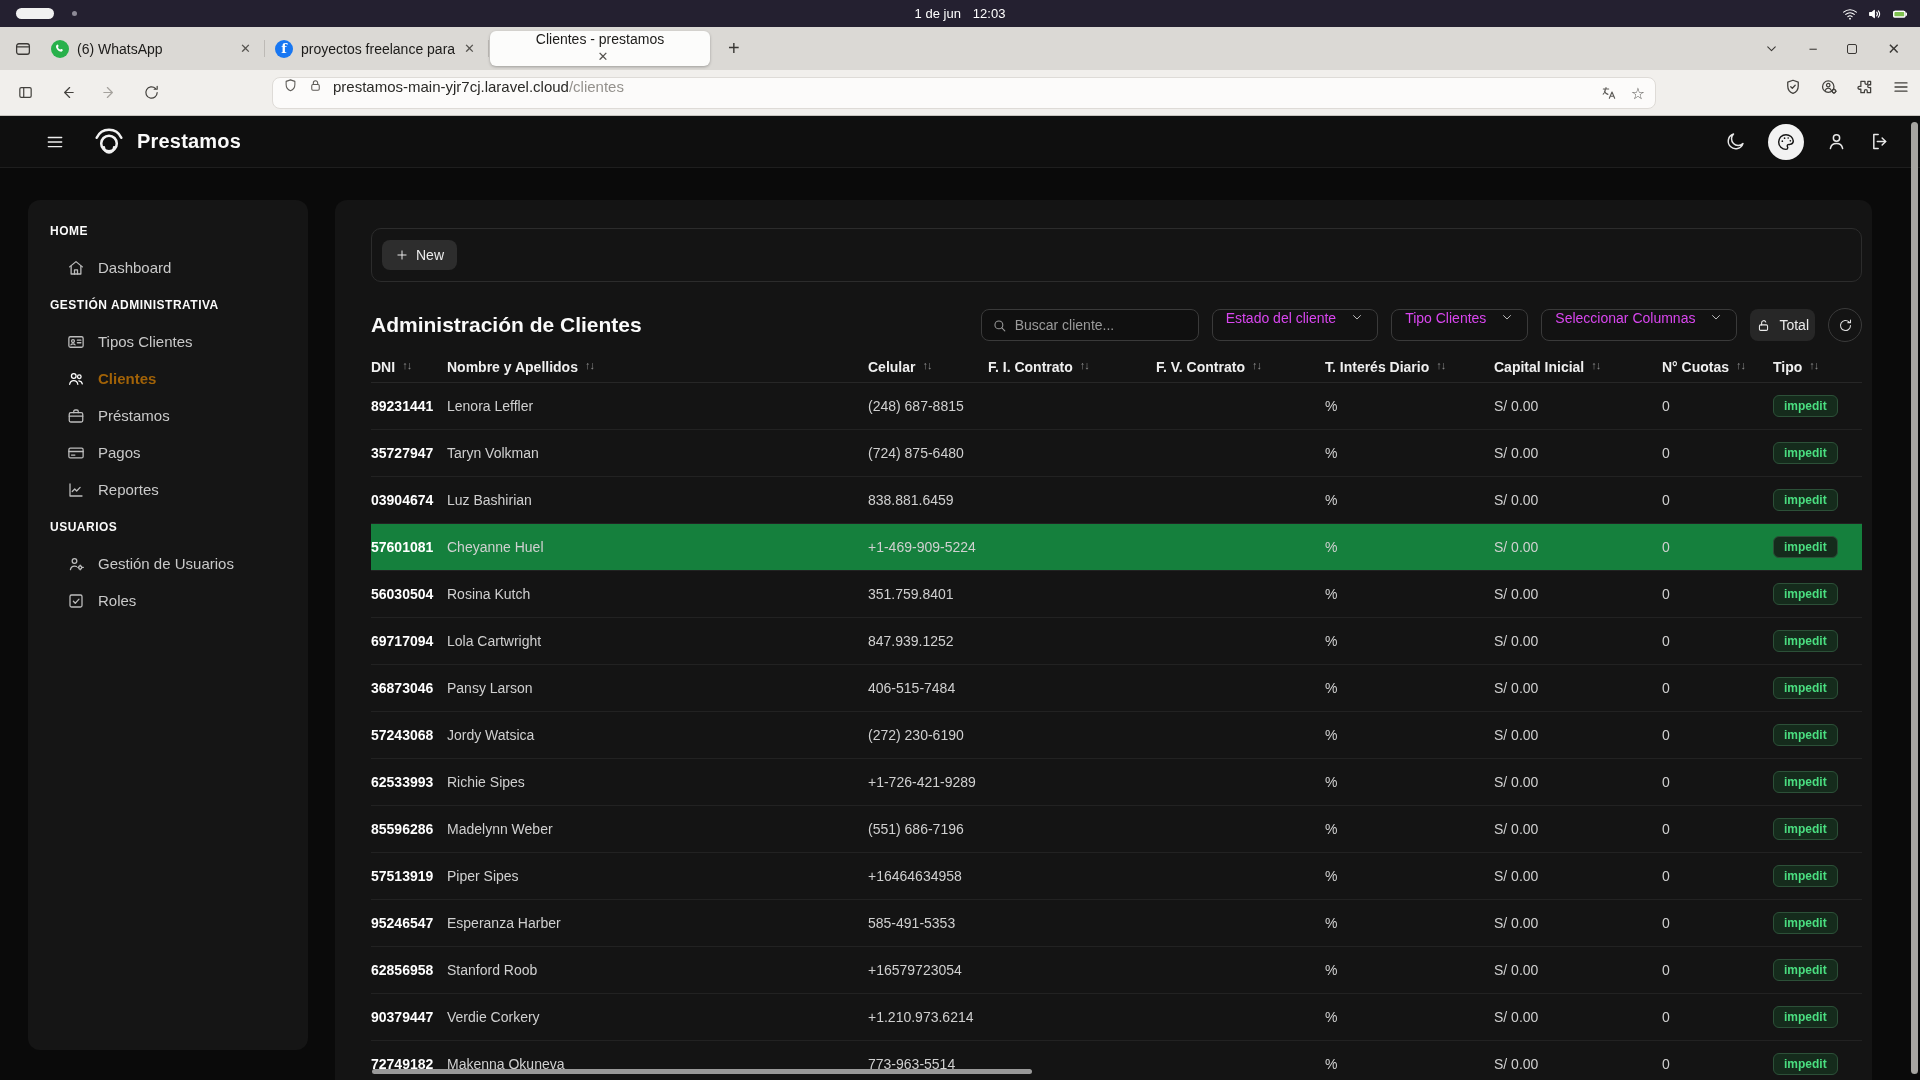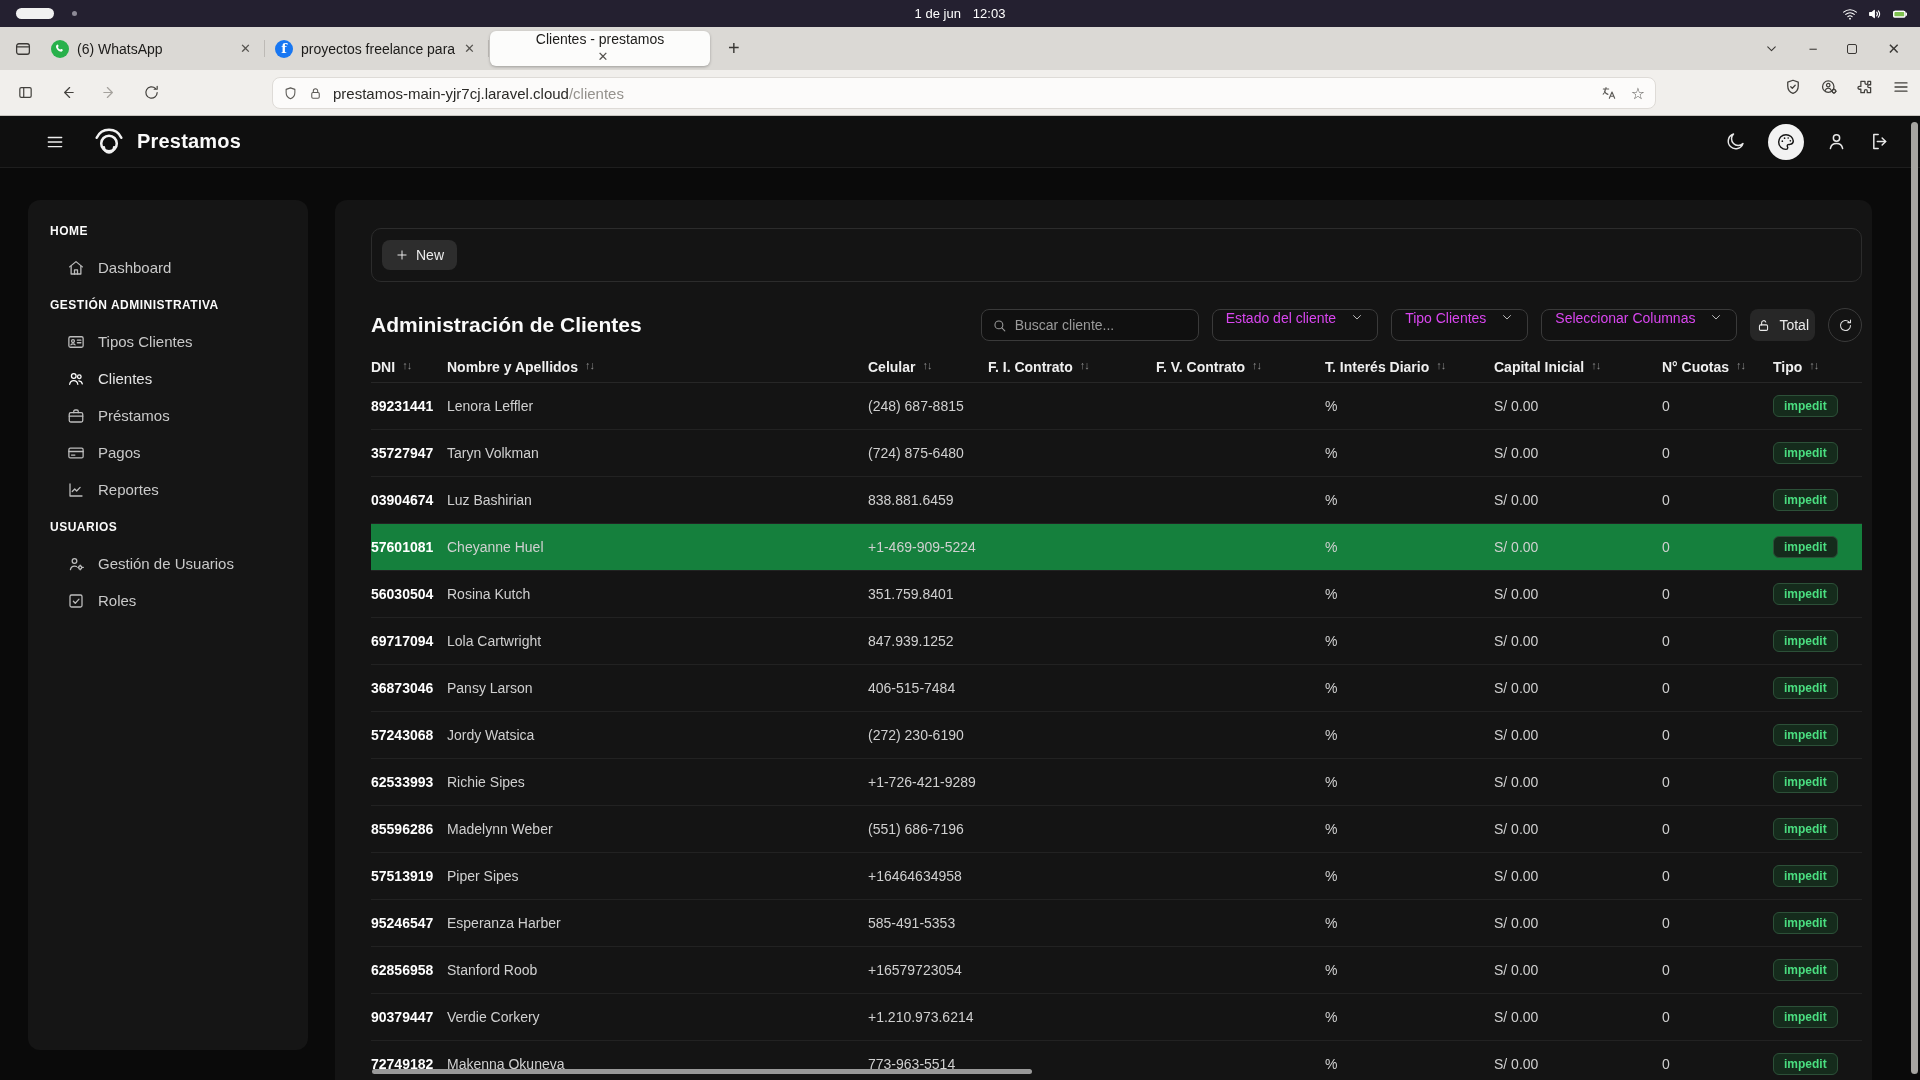--- a/index.html
+++ b/index.html
@@ -33,21 +33,21 @@
   .winctl .min{font-size:15px;}
   .winctl .restore{width:10px;height:10px;border:1.4px solid #3a3835;border-radius:2px;display:inline-block;}
   .winctl .close{font-size:15px;}
   
   .navbar{position:relative;height:46px;background:#f1efec;border-bottom:1px solid #c8c5c0;display:flex;align-items:center;color:#43413d;}
   .nav-ic{width:34px;height:30px;display:flex;align-items:center;justify-content:center;}
   .nav-ic svg{width:17px;height:17px;}
   .nav-ic.disabled{color:#a5a29d;}
   .nav-left{display:flex;align-items:center;margin-left:8px;gap:8px;}
   .urlbar{position:absolute;left:272px;top:7px;width:1384px;height:32px;border-radius:8px;background:#fcfbfa;
-    border:1px solid #dedbd7;display:flex;align-items:center;padding:0 10px;font-size:15px;}
+    border:1px solid #dedbd7;display:flex;padding:0 10px;font-size:15px;}
   .urlbar svg{width:15px;height:15px;color:#5d5b57;}
   .url-text{margin-left:10px;color:#2b2a27;flex:1;white-space:nowrap;overflow:hidden;}
   .url-path{color:#94918c;}
   .url-right{display:flex;align-items:center;gap:14px;color:#5d5b57;}
   .url-right svg{width:16px;height:16px;}
   .star{font-size:16px;color:#5d5b57;}
   .nav-right{position:absolute;right:10px;top:8px;display:flex;align-items:center;gap:18px;color:#43413d;}
   .nav-right svg{width:18px;height:18px;}
   
   .appheader{position:relative;height:52px;background:#0f0f0f;border-bottom:1px solid #1e1e1e;display:flex;align-items:center;}
@@ -59,21 +59,21 @@
   .hdr-right{position:absolute;right:30px;display:flex;align-items:center;gap:22px;color:#e8e8e8;}
   .hdr-right svg{width:21px;height:21px;}
   .theme-btn{width:36px;height:36px;border-radius:50%;background:#f2f2f2;color:#161616;display:flex;align-items:center;justify-content:center;}
   .theme-btn svg{width:20px;height:20px;}
   
   .appbody{position:relative;height:912px;background:#0a0a0a;}
   .sidebar{position:absolute;left:28px;top:32px;width:280px;height:850px;background:#151515;border-radius:12px;padding-top:12px;}
   .sec-title{height:37px;display:flex;align-items:center;padding-left:22px;color:#fafafa;font-size:12px;font-weight:700;letter-spacing:.5px;}
   .side-item{height:37px;display:flex;align-items:center;padding-left:39px;gap:13px;color:#c9c9c9;font-size:15px;cursor:pointer;}
   .side-item svg{width:18px;height:18px;flex:0 0 18px;color:#bdbdbd;}
-  .side-item.active{color:#e5e5e5;font-weight:400;}
+  .side-item.active{color:#a16207;font-weight:700;}
   .side-item.active svg{color:#ffffff;}
   .maincard{position:absolute;left:335px;top:32px;width:1537px;height:900px;background:#141414;
     border-radius:12px 12px 0 0;padding:0 10px 0 36px;}
   .newbox{margin-top:28px;height:54px;border:1px solid #2c2c2c;border-radius:10px;display:flex;align-items:center;padding:0 10px;}
   .btn-new{height:30px;padding:0 13px;background:#2d2d2d;border-radius:8px;color:#ececec;font-size:14px;
     display:inline-flex;align-items:center;gap:7px;border:none;}
   .btn-new svg{width:14px;height:14px;}
   .title-row{margin-top:26px;height:34px;display:flex;align-items:center;}
   .page-title{color:#fafafa;font-size:21px;font-weight:700;flex:1;}
   .controls{display:flex;align-items:center;gap:13px;}

